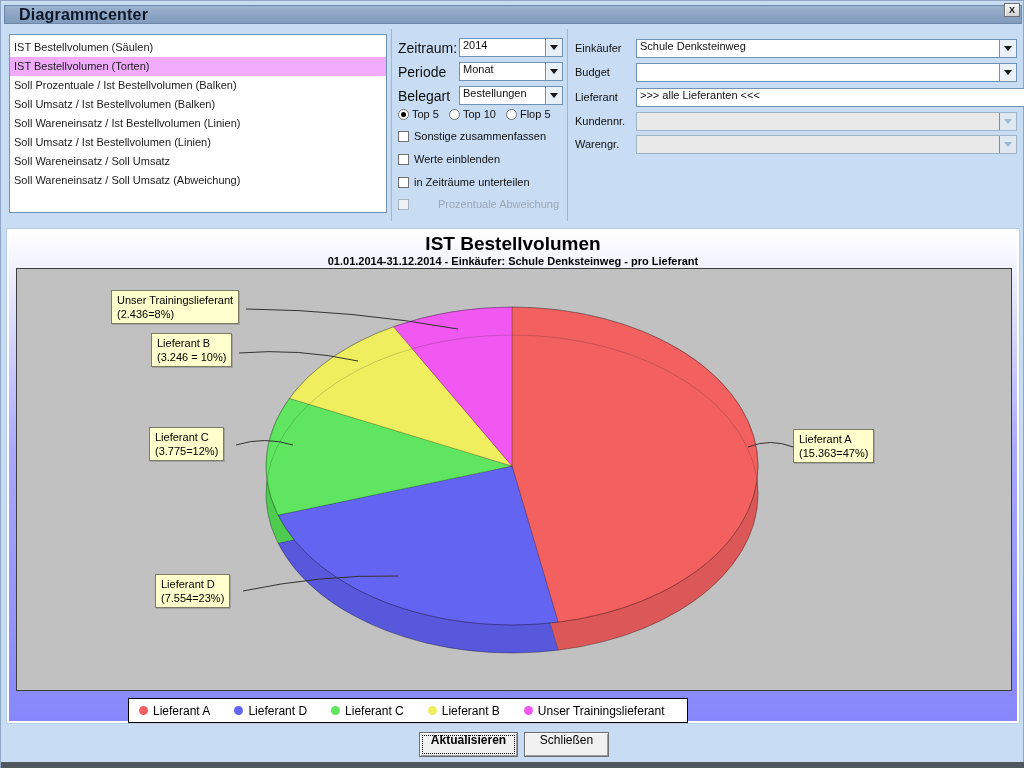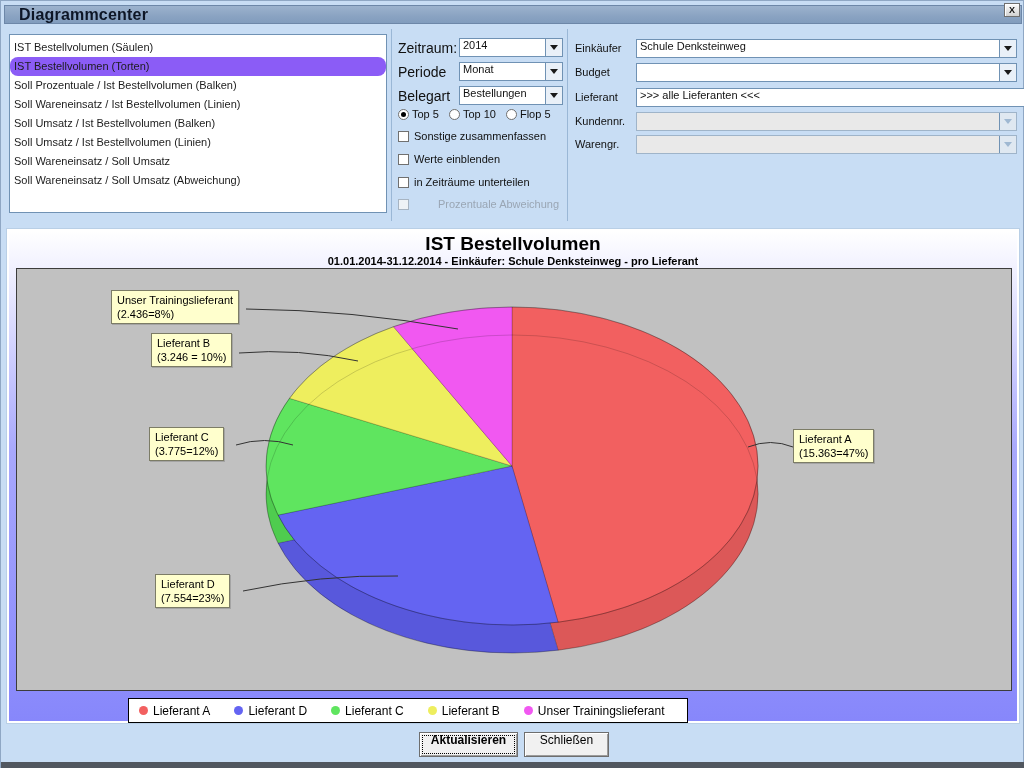--- a/index.html
+++ b/index.html
@@ -20,21 +20,21 @@
     background:linear-gradient(180deg,#fcfcfc,#d2d2d2);
     border:1px solid #6f6f6f; box-shadow:inset 1px 1px 0 #ffffff;
     font-size:9px; font-weight:bold; color:#111; text-align:center; line-height:12px; cursor:default;
   }
   
   #chart-listbox {
     position:absolute; left:8px; top:33px; width:378px; height:179px;
     background:#ffffff; border:1px solid #7092b4; padding-top:3px; overflow:hidden;
   }
   .list-row { height:19px; line-height:19px; font-size:11px; color:#1c1c1c; padding-left:4px; white-space:nowrap; }
-  .list-row.selected { background:#8b5cf6;border-radius:8px; }
+  .list-row.selected { background:#f0abfc; }
 
   .vsep { position:absolute; top:28px; width:1px; height:192px; background:#9ab7d6; }
 
   #mid-panel { position:absolute; left:393px; top:30px; width:172px; height:192px; }
   .mid-row { position:absolute; left:4px; height:19px; display:flex; align-items:center; }
   .mid-row .lbl { font-size:14px; color:#101010; }
   .combo {
     position:absolute; height:19px; background:#ffffff; border:1px solid #7092b4;
     display:flex; align-items:flex-start;
   }
@@ -107,22 +107,22 @@
 
   <div id="titlebar">
     <span class="title">Diagrammcenter</span>
   </div>
   <div id="close-btn">X</div>
 
   <div id="chart-listbox">
     <div class="list-row">IST Bestellvolumen (Säulen)</div>
     <div class="list-row selected">IST Bestellvolumen (Torten)</div>
     <div class="list-row">Soll Prozentuale / Ist Bestellvolumen (Balken)</div>
+    <div class="list-row">Soll Umsatz / Ist Bestellvolumen (Balken)</div>
     <div class="list-row">Soll Wareneinsatz / Ist Bestellvolumen (Linien)</div>
-    <div class="list-row">Soll Umsatz / Ist Bestellvolumen (Balken)</div>
     <div class="list-row">Soll Umsatz / Ist Bestellvolumen (Linien)</div>
     <div class="list-row">Soll Wareneinsatz / Soll Umsatz</div>
     <div class="list-row">Soll Wareneinsatz / Soll Umsatz (Abweichung)</div>
   </div>
 
   <div class="vsep" style="left:390px;"></div>
   <div class="vsep" style="left:566px;"></div>
 
   <div id="mid-panel">
     <div class="mid-row" style="top:7px;">

